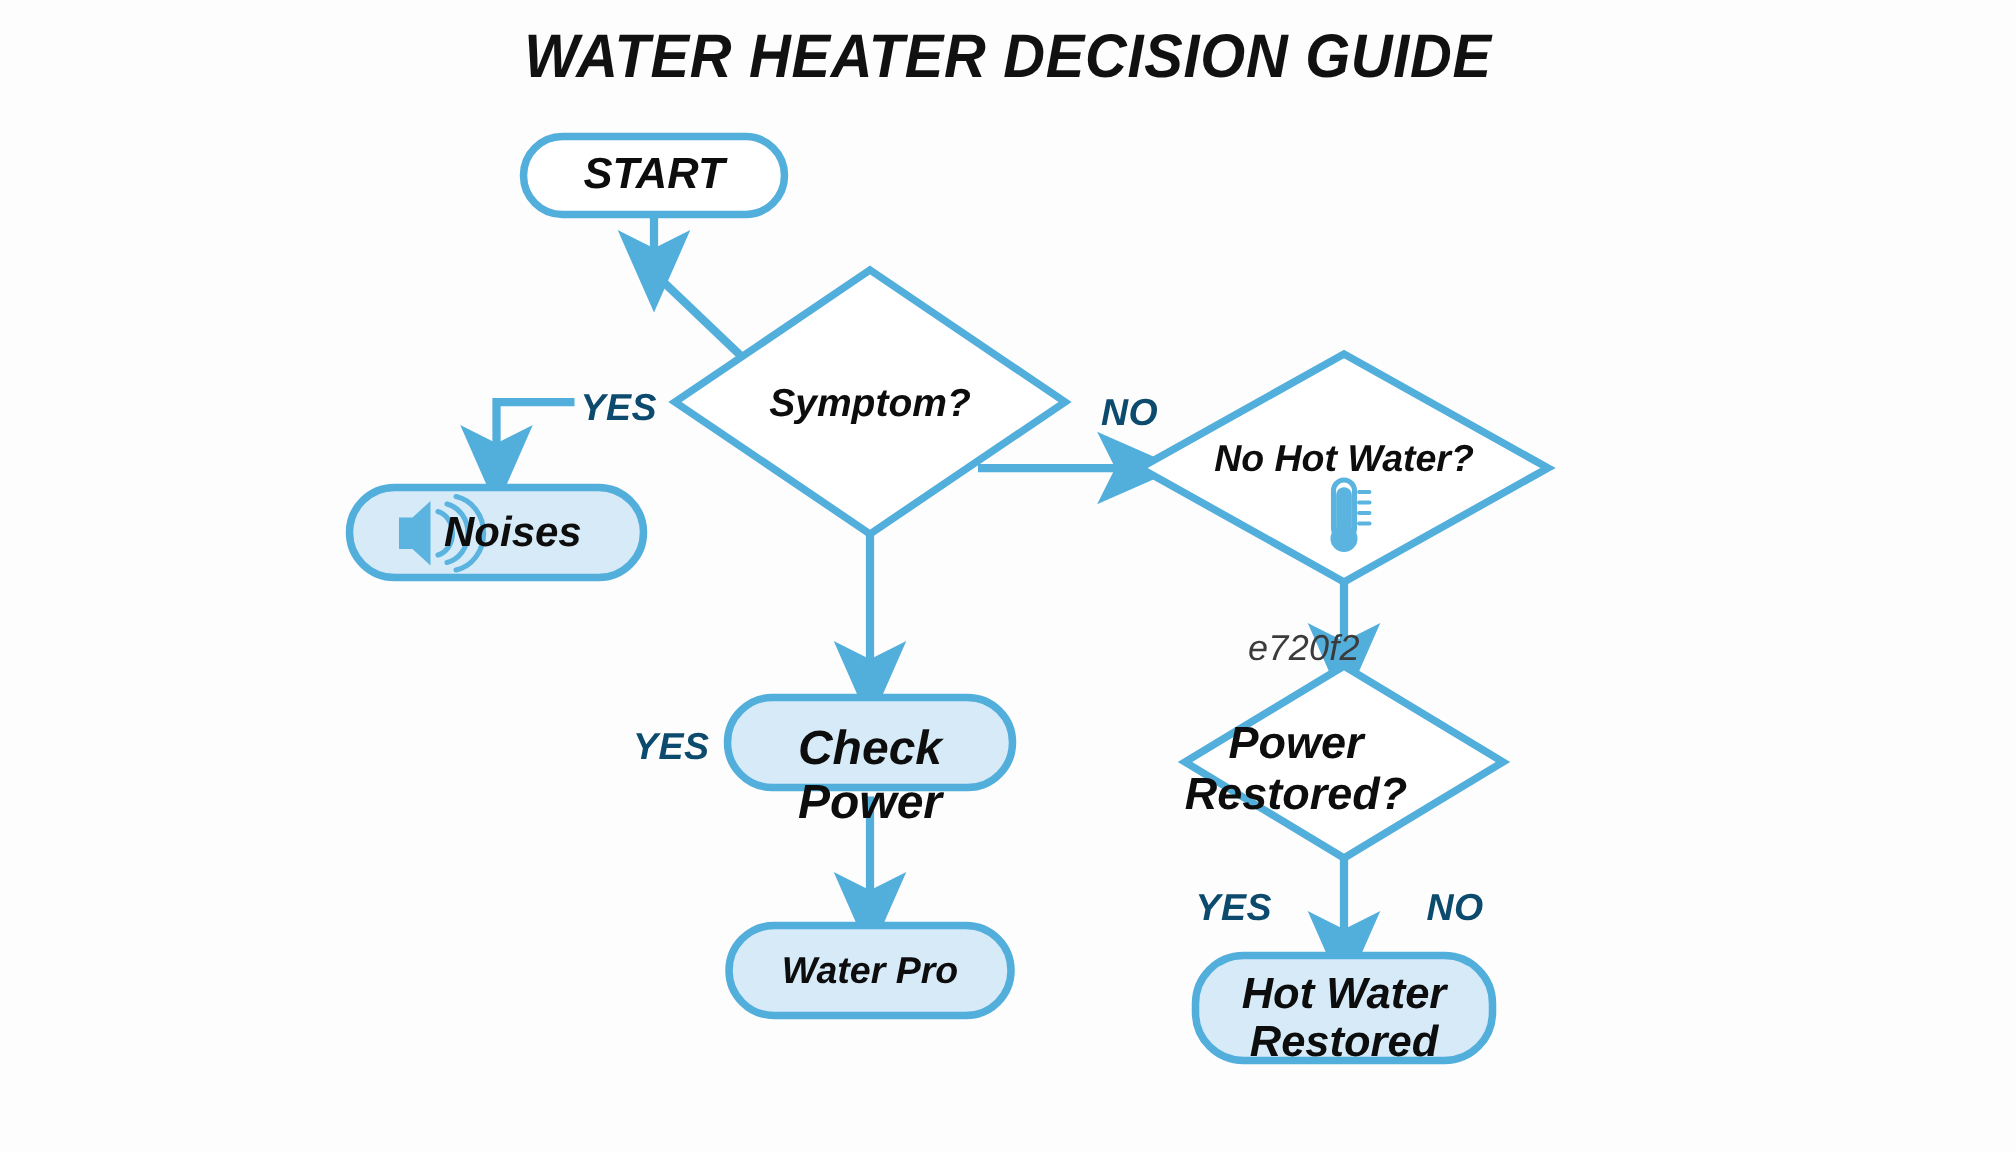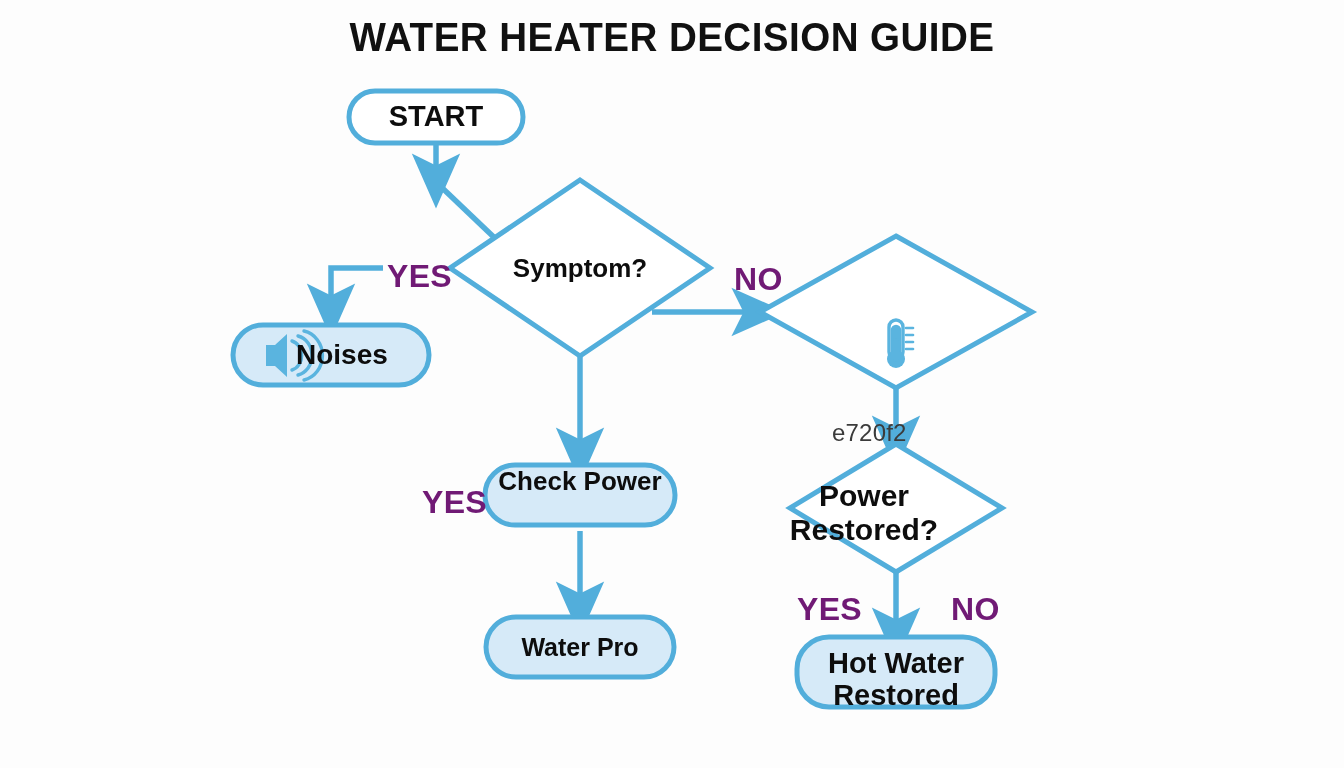--- a/index.html
+++ b/index.html
@@ -7,20 +7,21 @@
     padding: 0;
     background: #ffffff;
   }
   #canvas {
     position: relative;
     width: 1344px;
     height: 768px;
     background: #fdfdfd;
     overflow: hidden;
     font-family: "Liberation Sans", sans-serif;
+    font-style: italic;
   }
   #flow-svg {
     position: absolute;
     left: 0;
     top: 0;
     width: 1344px;
     height: 768px;
   }
   .title {
     position: absolute;
@@ -44,22 +45,22 @@
     color: #0d0d0d;
     text-align: center;
     line-height: 1.12;
     white-space: pre-line;
     pointer-events: none;
   }
   .branch-label {
     position: absolute;
     font-family: "Liberation Sans", sans-serif;
     font-weight: bold;
-    font-size: 32px;
-    color: #701a75;
+    font-size: 25px;
+    color: #0c4a6e;
     letter-spacing: 0.3px;
   }
   .watermark {
     position: absolute;
     font-family: "Liberation Sans", sans-serif;
     font-weight: normal;
     font-size: 24px;
     color: #3b3b3b;
     letter-spacing: 0.2px;
   }
@@ -132,22 +133,23 @@
       </g>
     </g>
   </svg>
 
   <div class="node-label" style="left:349px; top:100px; width:174px; font-size:29px;">START</div>
 
   <div class="node-label" style="left:460px; top:254px; width:240px; font-size:26px;">Symptom?</div>
 
   <div class="node-label" style="left:296px; top:339px; width:124px; font-size:28px; text-align:left;">Noises</div>
 
+  <div class="node-label" style="left:776px; top:292px; width:240px; font-size:25px;">No Hot Water?</div>
 
-  <div class="node-label" style="left:485px; top:467px; width:190px; font-size:26px;">Check Power</div>
+  <div class="node-label" style="left:485px; top:481px; width:190px; font-size:32px;">Check Power</div>
 
   <div class="node-label" style="left:764px; top:479px; width:200px; font-size:30px;">Power
 Restored?</div>
 
   <div class="node-label" style="left:486px; top:633px; width:188px; font-size:25px;">Water Pro</div>
 
   <div class="node-label" style="left:797px; top:647px; width:198px; font-size:29px;">Hot Water
 Restored</div>
 
   <div class="branch-label" style="left:387px; top:258px;">YES</div>

